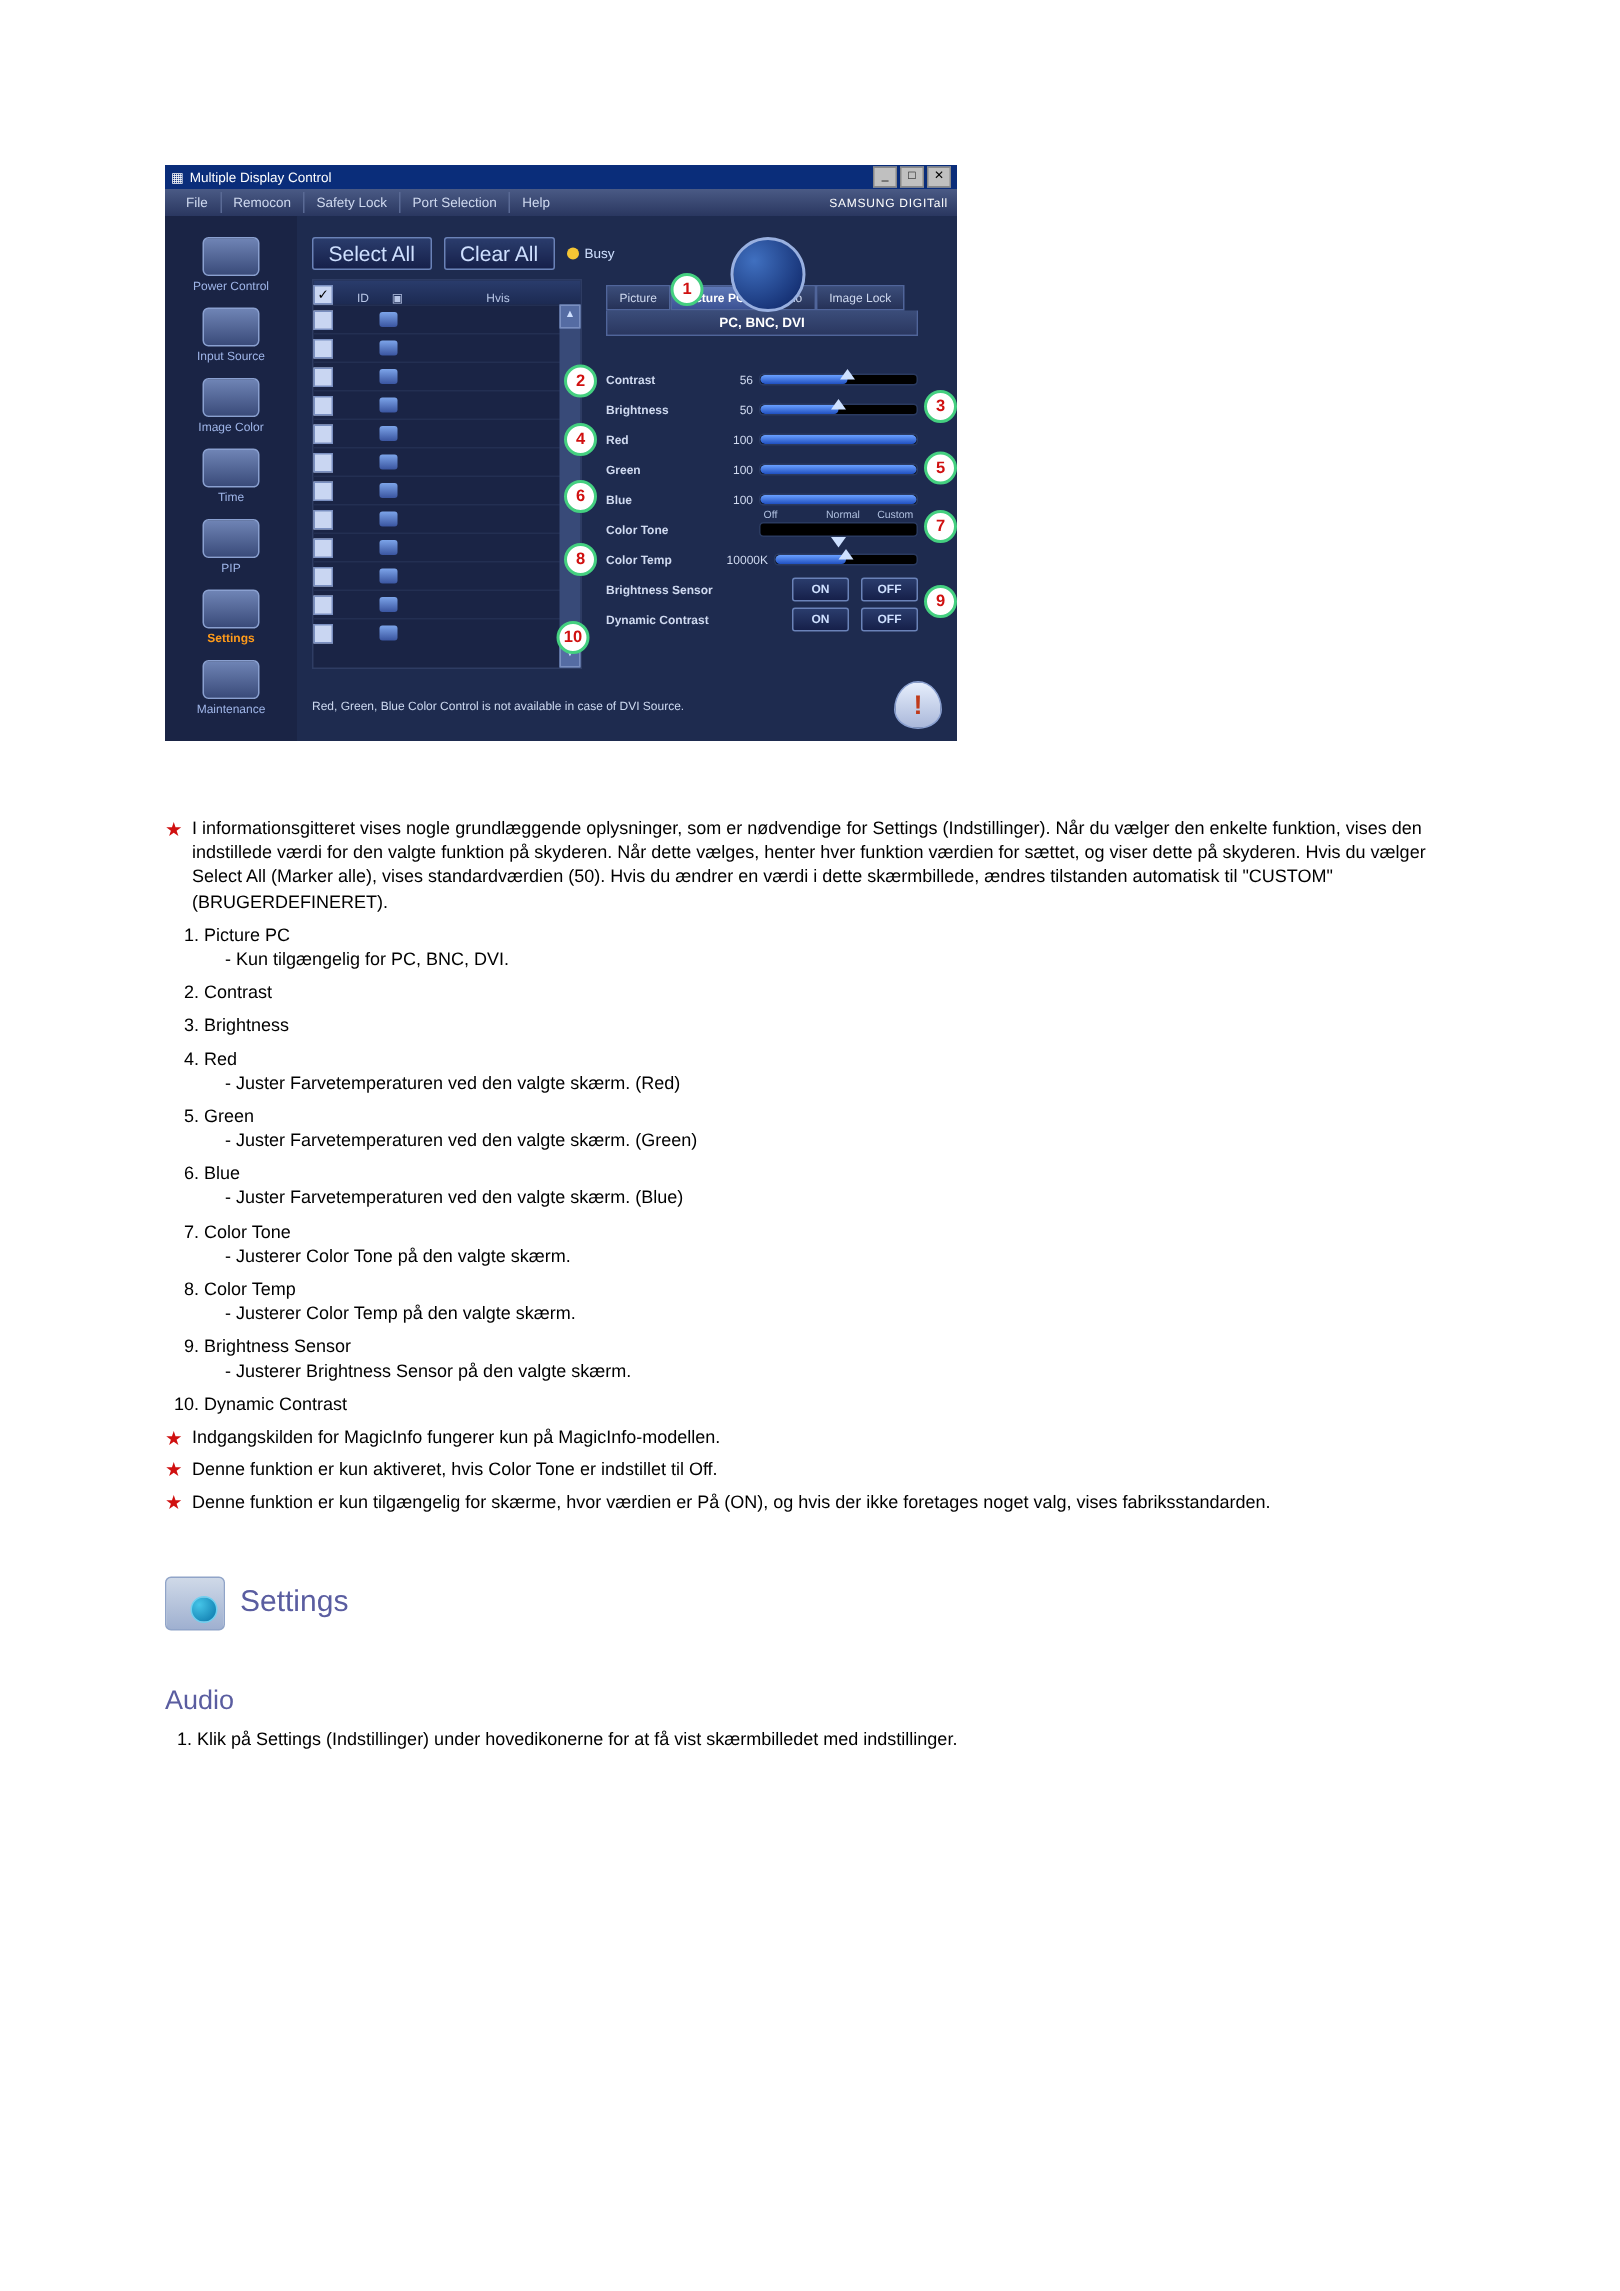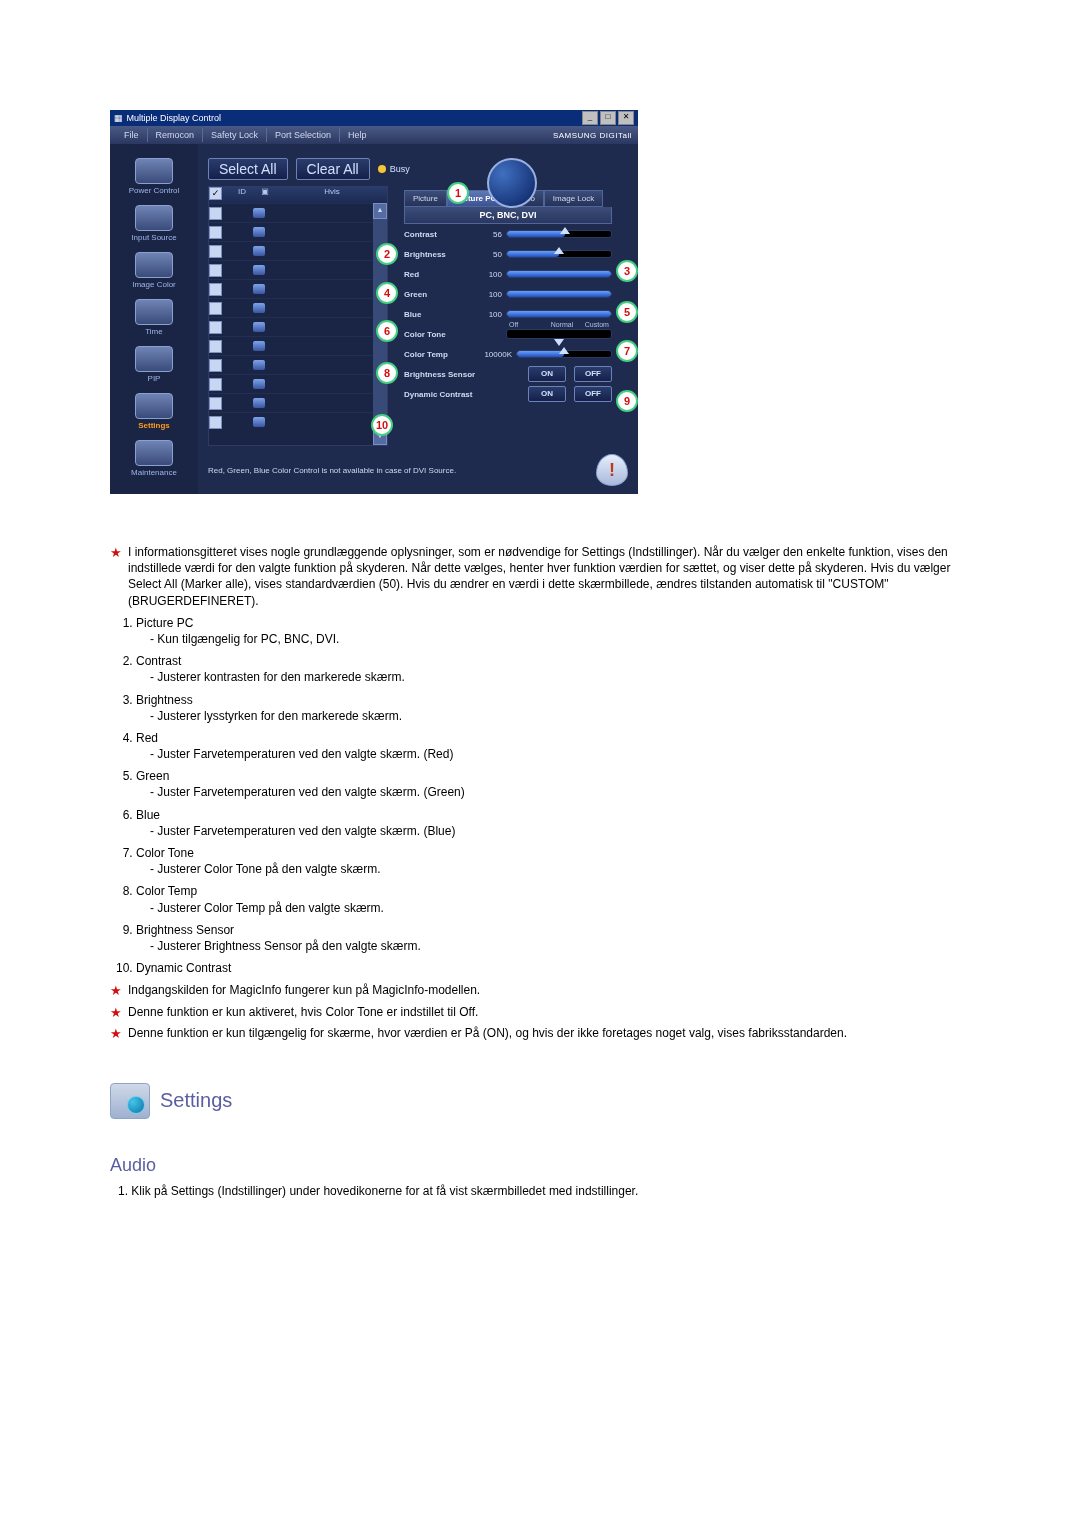--- a/index.html
+++ b/index.html
@@ -106,21 +106,21 @@
     width: 178px;
     height: 258px;
     background: #1a2445;
     border: 1px solid #2e3c63;
     position: relative;
   }
   .lph {
     height: 16px;
     background: linear-gradient(#2a3c6c, #1c2a52);
     display: flex;
-    align-items: flex-start;
+    align-items: flex-end;
     color: #b8c6e6;
   }
   .lph .col { font-size: 8px; text-align: center; }
   .col-chk { width: 22px; }
   .col-id { width: 22px; }
   .col-ic { width: 24px; }
   .col-in { flex: 1; }
   .lprow {
     height: 18px;
     display: flex;
@@ -174,21 +174,21 @@
     font-weight: bold;
   }
   .subh {
     text-align: center;
     font-size: 9px;
     color: #fff;
     background: linear-gradient(#3b4d7a, #2a3760);
     padding: 3px 0;
     border: 1px solid #50659a;
     border-top: none;
-    margin-bottom: 0;
+    margin-bottom: 19px;
     font-weight: bold;
   }
   .ctrlrow {
     display: flex;
     align-items: center;
     height: 20px;
     font-size: 8px;
     color: #d0daf0;
   }
   .ctrlrow .lbl { width: 68px; font-weight: bold; }
@@ -606,22 +606,22 @@
   </div>
 
   <div class="notes">
     <div class="note">
       <span class="star">★</span>
       <span class="txt">I informationsgitteret vises nogle grundlæggende oplysninger, som er nødvendige for Settings (Indstillinger). Når du vælger den enkelte funktion, vises den indstillede værdi for den valgte funktion på skyderen. Når dette vælges, henter hver funktion værdien for sættet, og viser dette på skyderen. Hvis du vælger Select All (Marker alle), vises standardværdien (50). Hvis du ændrer en værdi i dette skærmbillede, ændres tilstanden automatisk til "CUSTOM" (BRUGERDEFINERET).</span>
     </div>
 
     <ol>
       <li><span>Picture PC</span><span class="sub">- Kun tilgængelig for PC, BNC, DVI.</span></li>
-      <li><span>Contrast</span><span class="sub">- Justerer kontrasten for den markerede skærm.</span></li>
-      <li><span>Brightness</span><span class="sub">- Justerer lysstyrken for den markerede skærm.</span></li>
+      <li><span>Contrast</span></li>
+      <li><span>Brightness</span></li>
       <li><span>Red</span><span class="sub">- Juster Farvetemperaturen ved den valgte skærm. (Red)</span></li>
       <li><span>Green</span><span class="sub">- Juster Farvetemperaturen ved den valgte skærm. (Green)</span></li>
       <li><span>Blue</span><span class="sub">- Juster Farvetemperaturen ved den valgte skærm. (Blue)</span></li>
       <li><span>Color Tone</span><span class="sub">- Justerer Color Tone på den valgte skærm.</span></li>
       <li><span>Color Temp</span><span class="sub">- Justerer Color Temp på den valgte skærm.</span></li>
       <li><span>Brightness Sensor</span><span class="sub">- Justerer Brightness Sensor på den valgte skærm.</span></li>
       <li><span>Dynamic Contrast</span></li>
     </ol>
 
     <div class="note">

